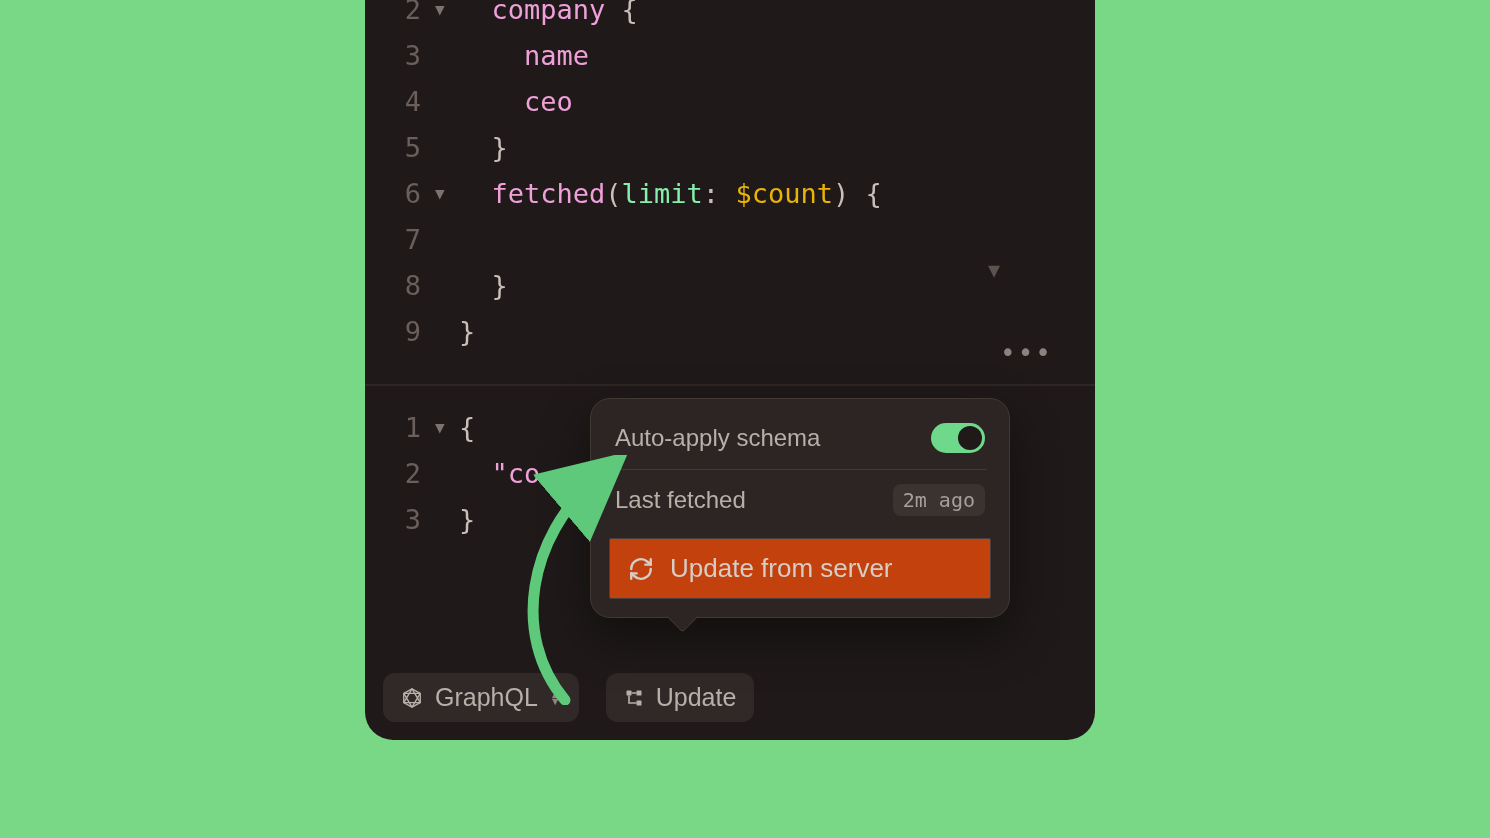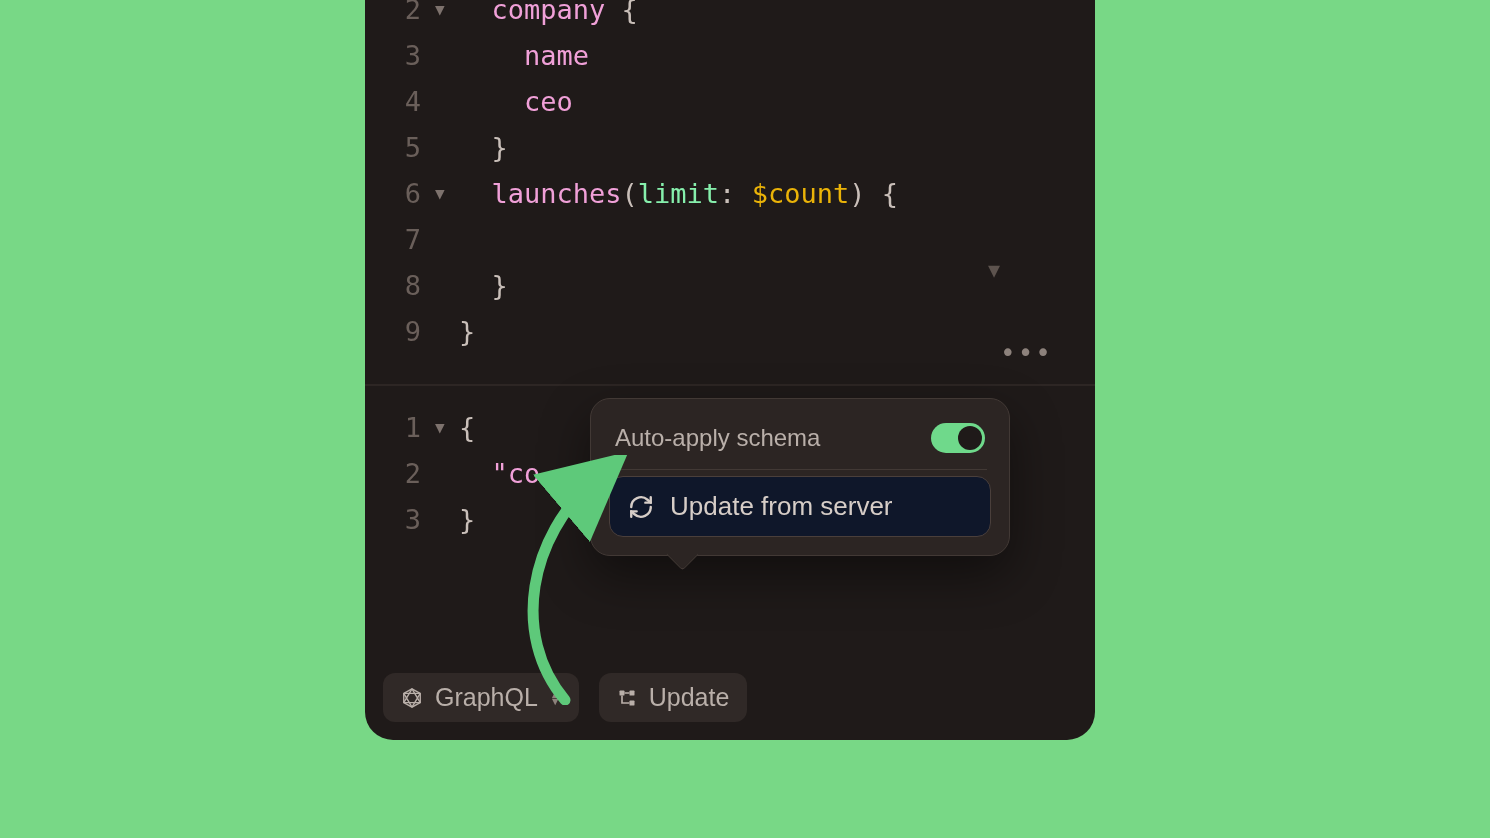--- a/index.html
+++ b/index.html
@@ -83,21 +83,21 @@
     flex: 1 1 auto;
     padding: 18px 0 0 0;
     position: relative;
   }
 
   .bottom-bar {
     position: absolute;
     left: 18px;
     bottom: 18px;
     display: flex;
-    gap: 20px;
+    gap: 27px;
   }
   .pill {
     display: flex;
     align-items: center;
     gap: 12px;
     background: #302927;
     color: #b9afa9;
     font-size: 25px;
     padding: 10px 18px;
     border-radius: 12px;
@@ -160,24 +160,24 @@
     background:#1f1a19;
   }
   .badge {
     background:#3b3330; color:#a99f99;
     padding:4px 10px; border-radius:8px;
     font-size:20px;
     font-family: ui-monospace, 'SF Mono', Menlo, Consolas, monospace;
   }
   .update-btn {
     display:flex; align-items:center; gap:16px;
-    background:#0f172a; border:1px solid #4a3f3b;
-    border-radius:14px; padding:14px 18px;
+    background:#c2410c; border:1px solid #4a3f3b;
+    border-radius:2px; padding:14px 18px;
     font-size:26px; color:#d6cdc7;
-    margin-top:0; cursor:pointer;
+    margin-top:14px; cursor:pointer;
   }
   .update-btn svg { display:block; }
 
   
   .arrow {
     position: absolute;
     left: 510px; top: 455px;
     width: 120px; height: 250px;
     z-index: 20;
     pointer-events: none;
@@ -205,21 +205,21 @@
         <span class="code"><span>    </span><span class="tok-pink">ceo</span></span>
       </div>
       <div class="code-line">
         <span class="gutter">5</span>
         <span class="fold"></span>
         <span class="code"><span>  </span><span class="tok-plain">}</span></span>
       </div>
       <div class="code-line">
         <span class="gutter">6</span>
         <span class="fold">▼</span>
-        <span class="code"><span>  </span><span class="tok-pink">launches</span><span class="tok-plain">(</span><span class="tok-blue">limit</span><span class="tok-plain">: </span><span class="tok-orange">$count</span><span class="tok-plain">) {</span></span>
+        <span class="code"><span>  </span><span class="tok-pink">fetched</span><span class="tok-plain">(</span><span class="tok-blue">limit</span><span class="tok-plain">: </span><span class="tok-orange">$count</span><span class="tok-plain">) {</span></span>
       </div>
       <div class="code-line">
         <span class="gutter">7</span>
         <span class="fold"></span>
         <span class="code"><span>    </span></span>
       </div>
       <div class="code-line">
         <span class="gutter">8</span>
         <span class="fold"></span>
         <span class="code"><span>  </span><span class="tok-plain">}</span></span>
@@ -275,20 +275,24 @@
       <span>Update</span>
     </div>
   </div>
 
   <div class="popover">
     <div class="pop-row first">
       <span class="pop-label">Auto-apply schema</span>
       <div class="toggle"></div>
     </div>
     <div class="pop-sep"></div>
+    <div class="pop-row">
+      <span class="pop-label">Last fetched</span>
+      <span class="badge">2m ago</span>
+    </div>
     <div class="update-btn">
       <svg width="26" height="26" viewBox="0 0 24 24" fill="none" stroke="#d6cdc7" stroke-width="2.2" stroke-linecap="round">
         <path d="M3 12a9 9 0 0 1 15-6.7L21 8"></path>
         <path d="M21 3v5h-5"></path>
         <path d="M21 12a9 9 0 0 1-15 6.7L3 16"></path>
         <path d="M3 21v-5h5"></path>
       </svg>
       <span>Update from server</span>
     </div>
   </div>

